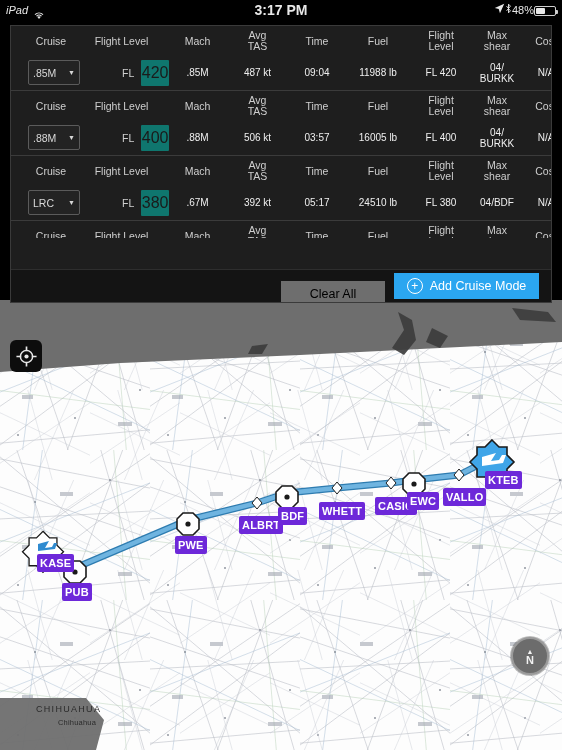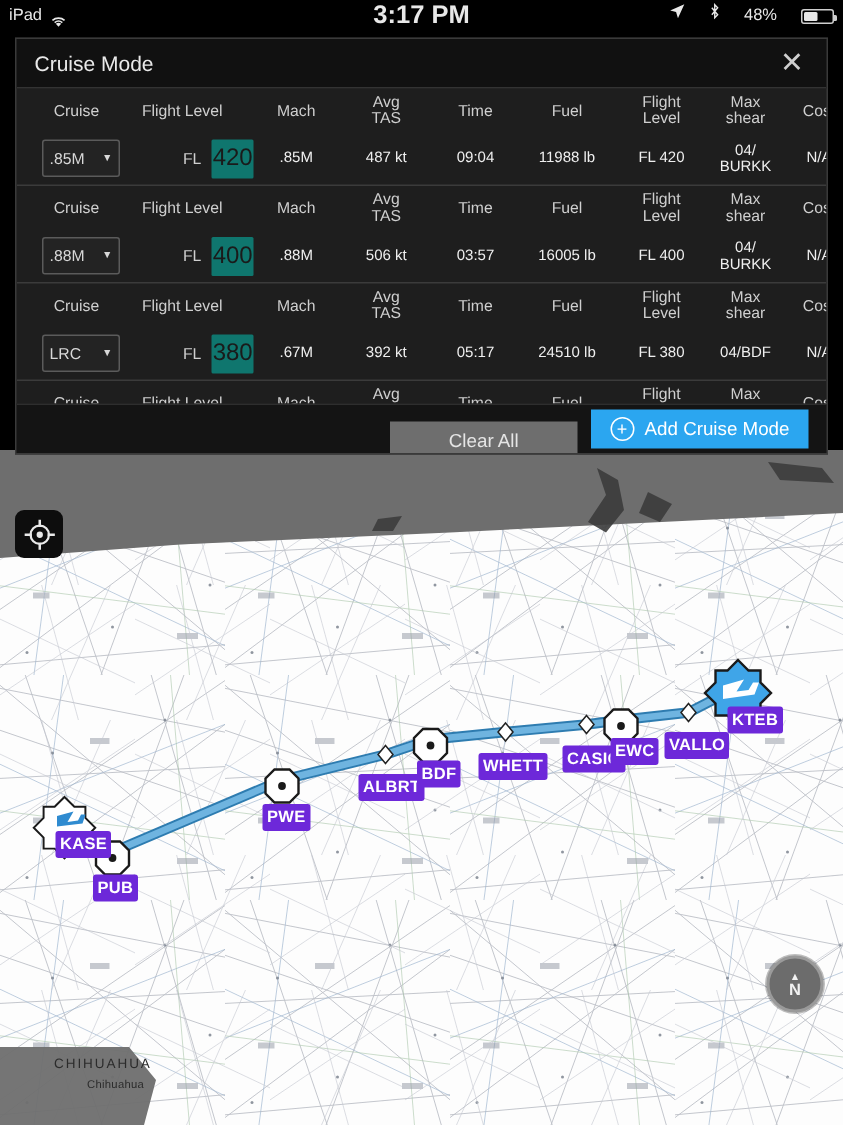--- a/index.html
+++ b/index.html
@@ -4,23 +4,23 @@
 <style>
   * { margin:0; padding:0; box-sizing:border-box; }
   html,body { width:562px; height:750px; overflow:hidden; background:#000; }
   body { font-family:"Liberation Sans", sans-serif; -webkit-font-smoothing:antialiased; }
 
   
   .statusbar{
     position:absolute; top:0; left:0; width:562px; height:20px;
     background:#000; color:#e8e8e8; font-size:11px; line-height:20px;
   }
-  .sb-left{ position:absolute; left:6px; top:0; display:flex; align-items:center; gap:5px; }
-  .sb-center{ position:absolute; left:0; width:562px; text-align:center; font-weight:bold; font-size:17px;}
-  .sb-right{ position:absolute; right:6px; top:0; display:flex; align-items:center; gap:16px; }
+  .sb-left{ position:absolute; left:6px; top:0; display:flex; align-items:center; gap:5px;font-style:italic; }
+  .sb-center{ position:absolute; left:0; width:562px; text-align:center; font-weight:bold; font-size:14px;}
+  .sb-right{ position:absolute; right:6px; top:0; display:flex; align-items:center; gap:0; }
   .wifi-ic{ display:inline-block; width:12px; height:10px; position:relative; top:1px;}
   .batt{ display:inline-block; width:22px; height:10px; border:1px solid #cfcfcf; border-radius:2px; position:relative; top:1px;}
   .batt:after{ content:""; position:absolute; right:-3px; top:3px; width:2px; height:4px; background:#cfcfcf; border-radius:0 1px 1px 0;}
   .batt-fill{ position:absolute; left:1px; top:1px; bottom:1px; width:45%; background:#e8e8e8; border-radius:1px;}
 
   
   .map{
     position:absolute; left:0; top:300px; width:562px; height:450px;
     overflow:hidden; background:#fdfdfd;
   }
@@ -105,21 +105,21 @@
   }
   .two-line{ line-height:11px; }
 
   .modal-foot{
     position:absolute; left:0; bottom:0; width:540px; height:33px;
     background:#141414; display:flex; align-items:center;
     justify-content:flex-end; gap:9px; padding-right:12px;
     border-top:1px solid #2e2e2e;
   }
   .btn-clear{
-    background:#6e6e6e; color:#e5e5e5; font-size:12.5px; width:125px; height:26px;
+    background:#6e6e6e; color:#000000; font-size:12.5px; width:104px; height:26px;
     display:flex; align-items:center; justify-content:center;margin-top:16px;
   }
   .btn-add{
     background:#2ba6f0; color:#fff; font-size:12.5px; width:145px; height:26px;
     display:flex; align-items:center; justify-content:center; gap:7px;
   }
   .plus-c{
     width:16px; height:16px; border:1.4px solid #fff; border-radius:50%;
     display:flex; align-items:center; justify-content:center; font-size:12px;
     line-height:12px; font-weight:300;
@@ -281,24 +281,20 @@
     </span>
     <span>48%</span>
     <span class="batt">
         <span class="batt-fill"></span>
       </span>
   </div>
 </div>
 
 <div class="modal">
 
-  <div class="modal-head">
-    <span class="modal-title">Cruise Mode</span>
-    <span class="close-x">✕</span>
-  </div>
 
   <div class="table-area">
 
     <div class="grp">
       <div class="grp-inner">
         <div class="left-block">
           <div class="hdr-row">
             <div class="c c1">Cruise</div>
             <div class="c c2">Flight Level</div>
           </div>

